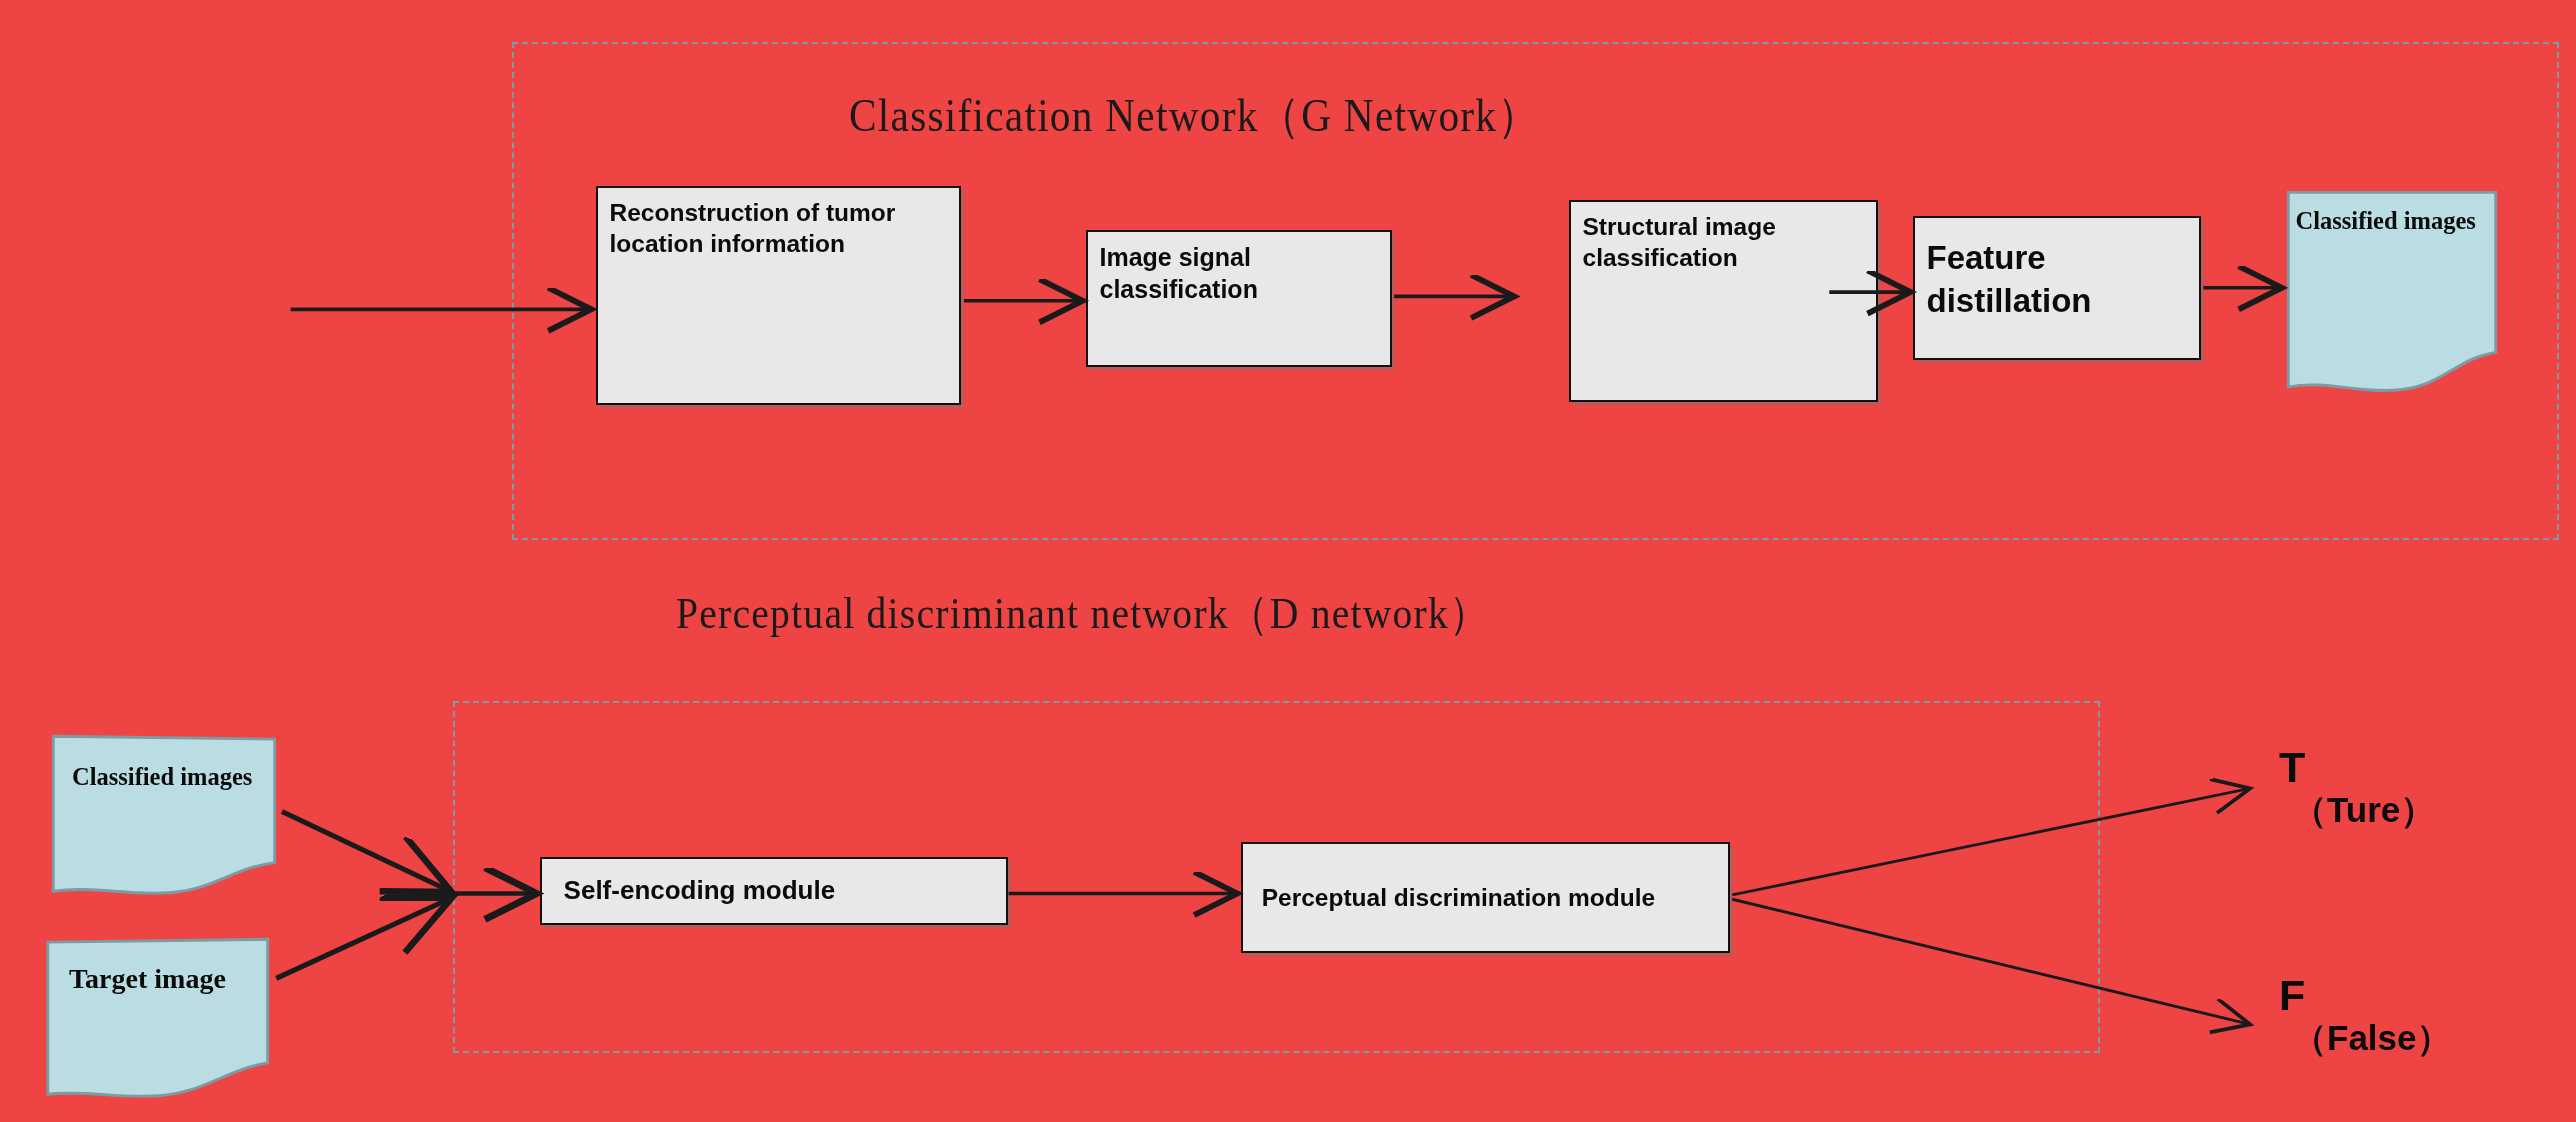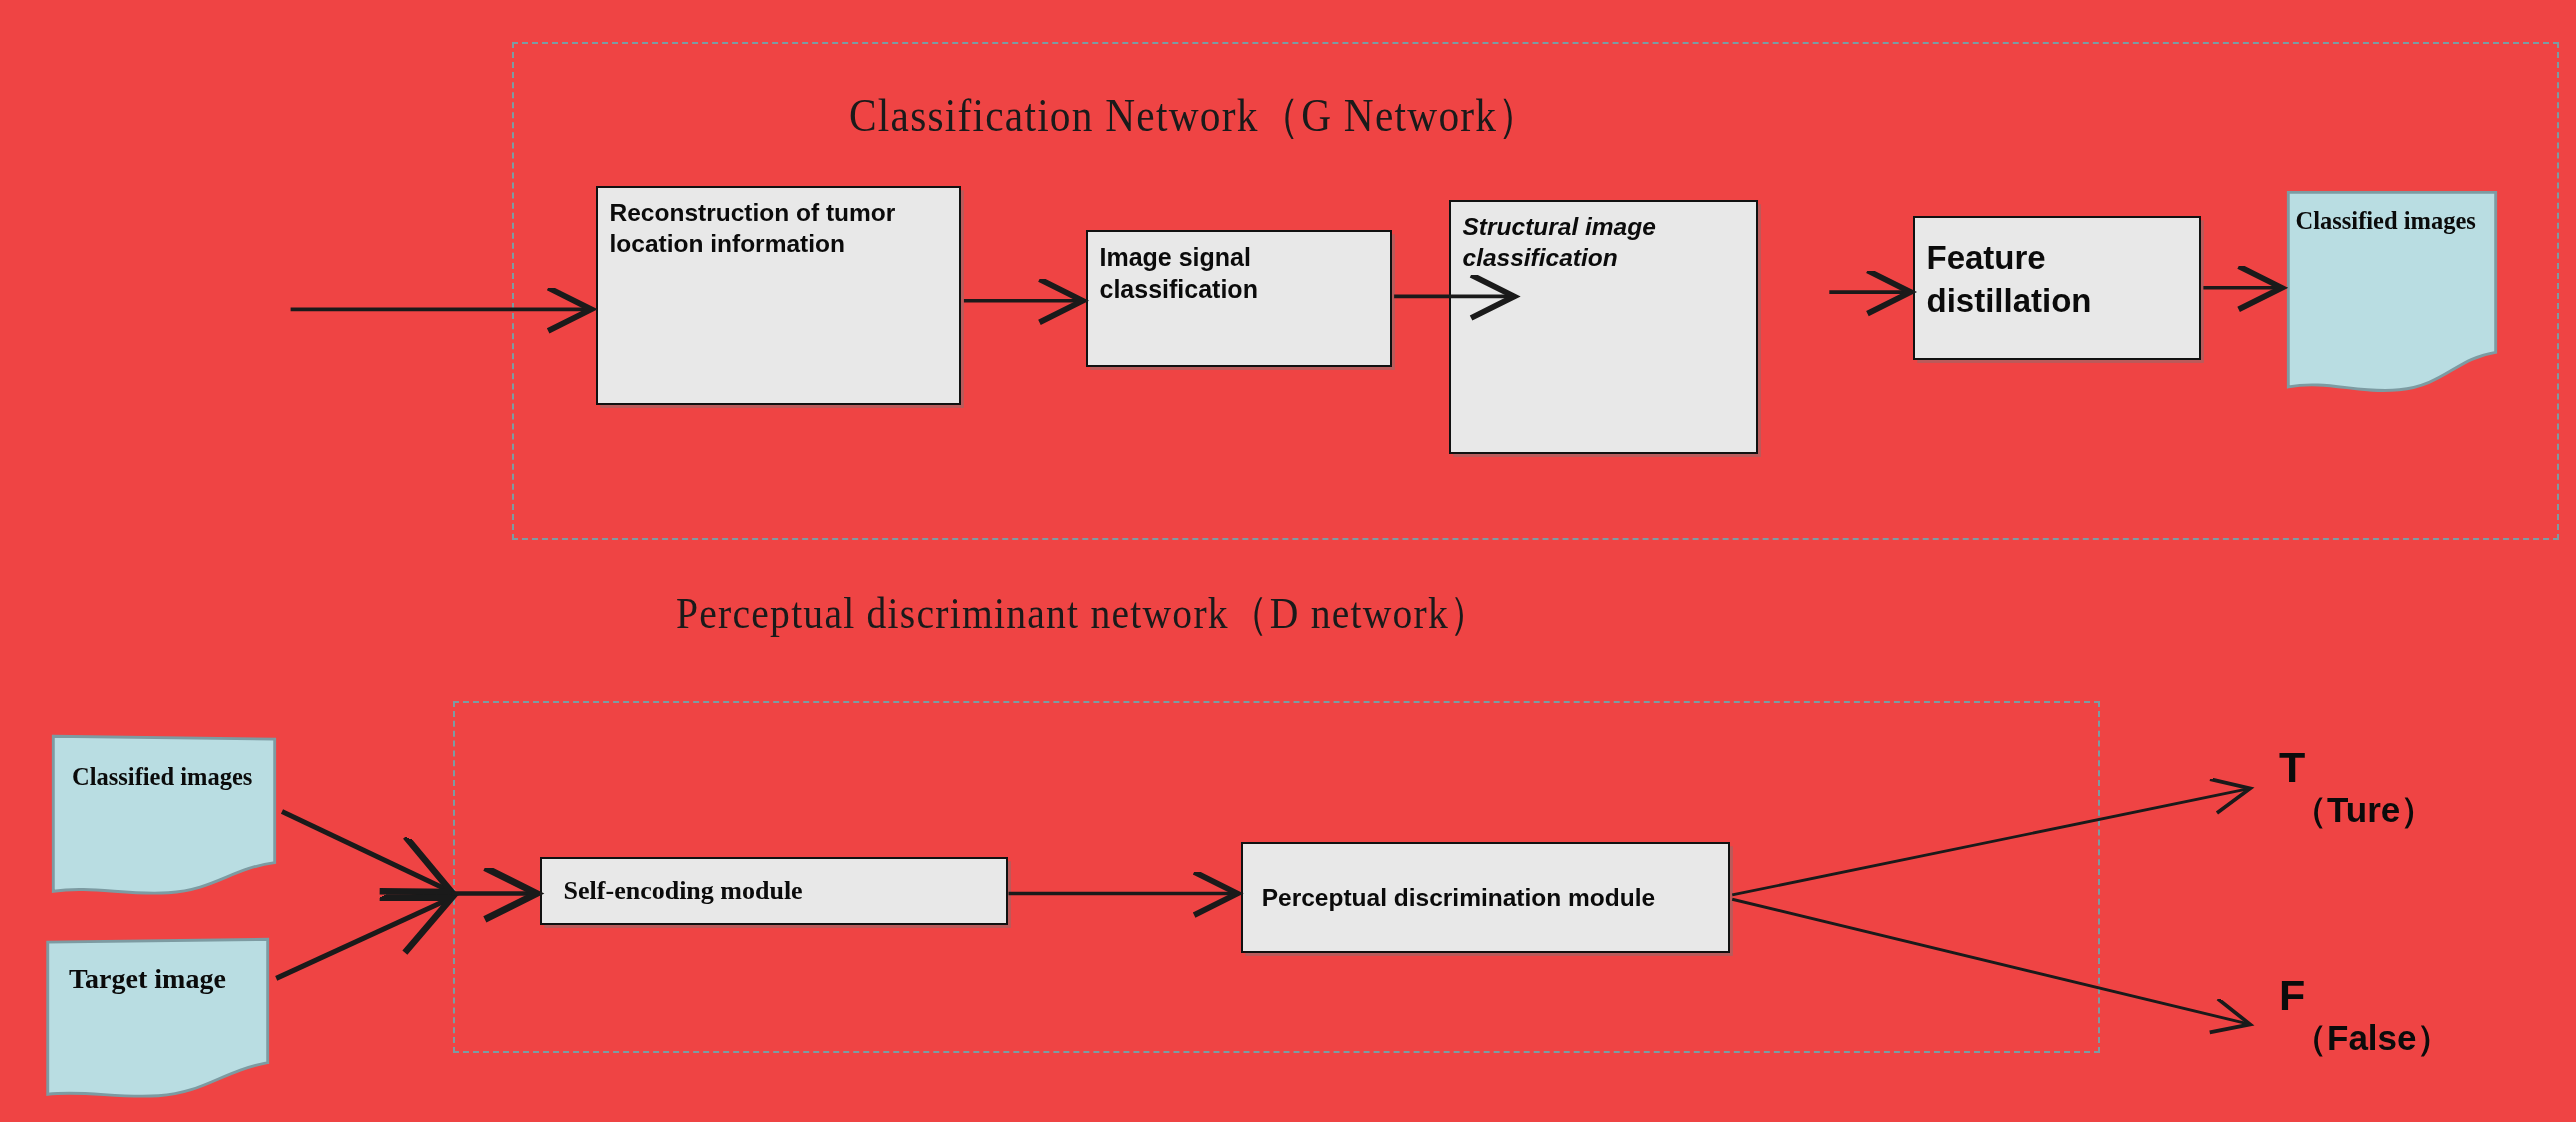--- a/index.html
+++ b/index.html
@@ -50,21 +50,21 @@
     left: 11.5px;
     right: 5.8px;
     top: 8.6px;
     font-family: "Liberation Sans", sans-serif;
     font-weight: bold;
     color: #0b0b0b;
     line-height: 1.30;
     text-align: left;
   }
   .pbox.serifbox .ptext {
-    font-family: Liberation Serif, serif;
+    font-family: Liberation Sans, sans-serif;
     font-weight: bold;
   }
   .pbox.vcenter .ptext {
     top: 50%;
     transform: translateY(-50%);
   }
 
   
   .docshape {
     position: absolute;
@@ -118,21 +118,21 @@
 
 
   <div class="pbox" style="left:596px; top:186px; width:365px; height:219px;">
     <div class="ptext" style="font-size:24.5px; right:50px;">Reconstruction of tumor location information</div>
   </div>
 
   <div class="pbox" style="left:1086px; top:230px; width:306px; height:137px;">
     <div class="ptext" style="font-size:25px; right:16px;">Image signal classification</div>
   </div>
 
-  <div class="pbox" style="left:1449px; top:200px; width:309px; height:254px;font-style:italic;">
+  <div class="pbox" style="left:1569px; top:200px; width:309px; height:202px;">
     <div class="ptext" style="font-size:24.5px; right:14.4px;">Structural image classification</div>
   </div>
 
   <div class="pbox" style="left:1913px; top:216px; width:288px; height:144px;">
     <div class="ptext" style="font-size:33px; right:14.4px; top:18.7px;">Feature distillation</div>
   </div>
 
   <div class="docshape" style="left:2284px; top:188px; width:216px; height:209px;">
     <svg viewBox="0 0 300 290" preserveAspectRatio="none">
       <path d="M6,6 L294,6 L294,228

